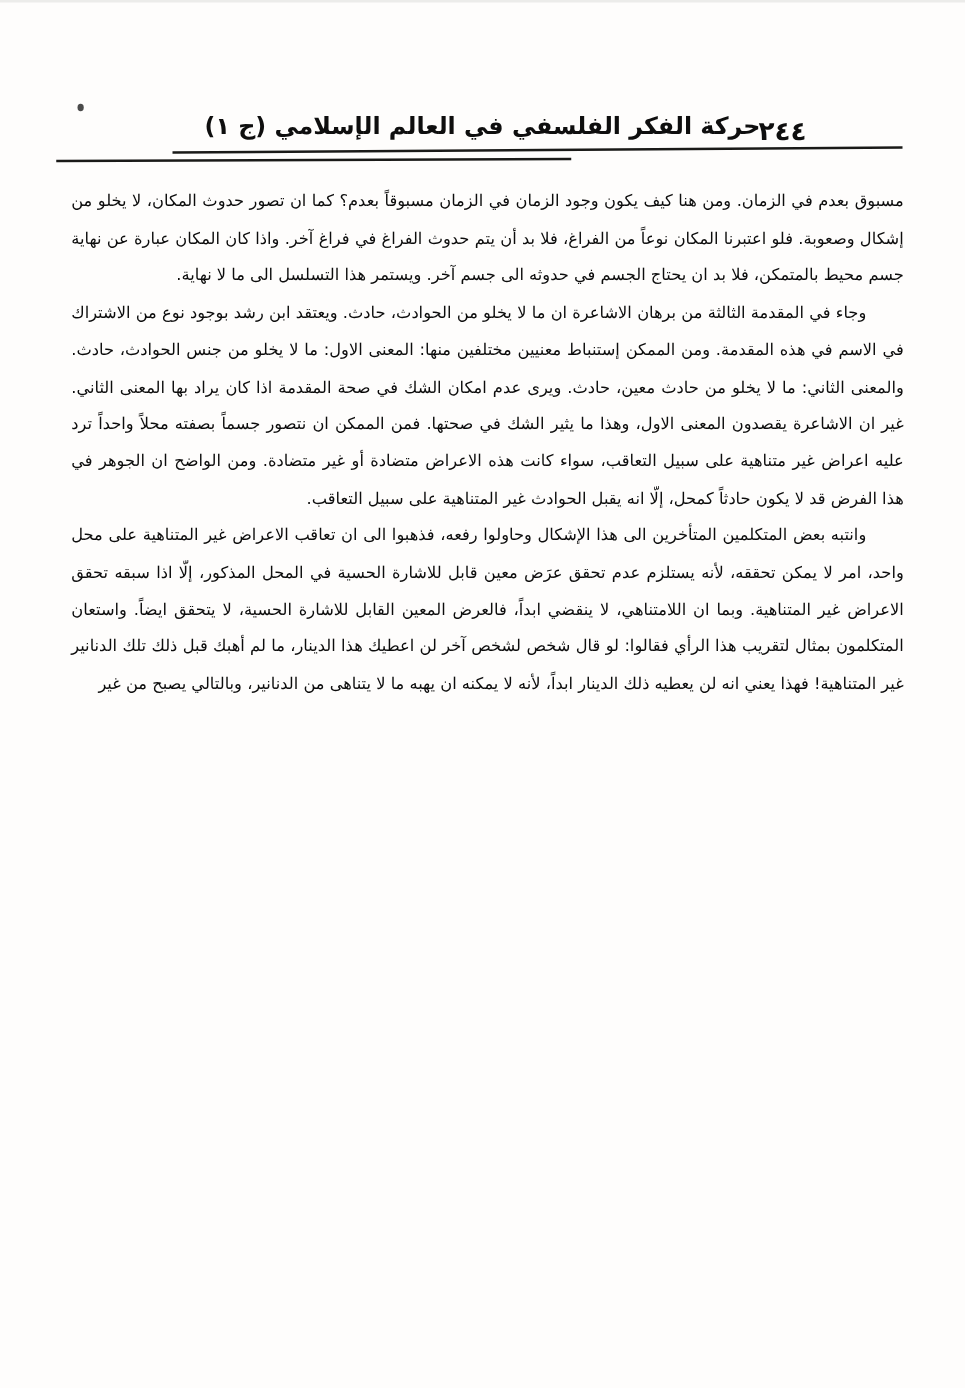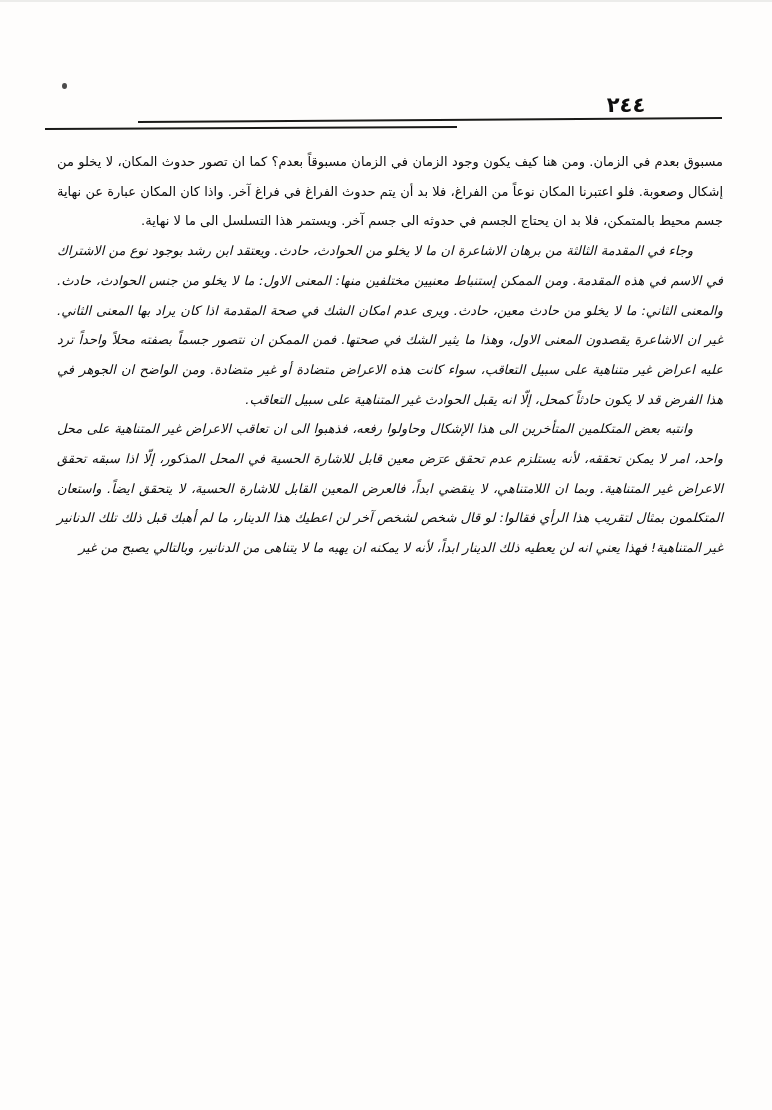--- a/index.html
+++ b/index.html
@@ -50,30 +50,31 @@
     position: absolute;
     top: 147px; left: 57px; right: 49px;
     direction: rtl;
     text-align: justify;
     font-size: 13px;
     line-height: 29.7px;
     font-weight: 500;
     color: #0c0c0c;
   }
   .body-text p { margin: 0; }
-  .body-text p.indent { text-indent: 30px; font-style: italic; }
+  .body-text p.indent { text-indent: 30px; }
 </style>
 </head>
 <body>
 
 <div class="page" lang="ar">
 
   <div class="scan-edge-top"></div>
   <div class="scan-artifact-speck"></div>
 
+  <div class="running-head" dir="rtl">حركة الفكر الفلسفي في العالم الإسلامي (ج ١)</div>
 
   <div class="page-number">٢٤٤</div>
 
   <div class="rule rule-a"></div>
   <div class="rule rule-b"></div>
 
   <div class="body-text" dir="rtl">
     <p>مسبوق بعدم في الزمان. ومن هنا كيف يكون وجود الزمان في الزمان مسبوقاً بعدم؟ كما ان تصور حدوث المكان، لا يخلو من إشكال وصعوبة. فلو اعتبرنا المكان نوعاً من الفراغ، فلا بد أن يتم حدوث الفراغ في فراغ آخر. واذا كان المكان عبارة عن نهاية جسم محيط بالمتمكن، فلا بد ان يحتاج الجسم في حدوثه الى جسم آخر. ويستمر هذا التسلسل الى ما لا نهاية.</p>
     <p class="indent">وجاء في المقدمة الثالثة من برهان الاشاعرة ان ما لا يخلو من الحوادث، حادث. ويعتقد ابن رشد بوجود نوع من الاشتراك في الاسم في هذه المقدمة. ومن الممكن إستنباط معنيين مختلفين منها: المعنى الاول: ما لا يخلو من جنس الحوادث، حادث. والمعنى الثاني: ما لا يخلو من حادث معين، حادث. ويرى عدم امكان الشك في صحة المقدمة اذا كان يراد بها المعنى الثاني. غير ان الاشاعرة يقصدون المعنى الاول، وهذا ما يثير الشك في صحتها. فمن الممكن ان نتصور جسماً بصفته محلاً واحداً ترد عليه اعراض غير متناهية على سبيل التعاقب، سواء كانت هذه الاعراض متضادة أو غير متضادة. ومن الواضح ان الجوهر في هذا الفرض قد لا يكون حادثاً كمحل، إلّا انه يقبل الحوادث غير المتناهية على سبيل التعاقب.</p>
     <p class="indent">وانتبه بعض المتكلمين المتأخرين الى هذا الإشكال وحاولوا رفعه، فذهبوا الى ان تعاقب الاعراض غير المتناهية على محل واحد، امر لا يمكن تحققه، لأنه يستلزم عدم تحقق عرَض معين قابل للاشارة الحسية في المحل المذكور، إلّا اذا سبقه تحقق الاعراض غير المتناهية. وبما ان اللامتناهي، لا ينقضي ابداً، فالعرض المعين القابل للاشارة الحسية، لا يتحقق ايضاً. واستعان المتكلمون بمثال لتقريب هذا الرأي فقالوا: لو قال شخص لشخص آخر لن اعطيك هذا الدينار، ما لم أهبك قبل ذلك تلك الدنانير غير المتناهية! فهذا يعني انه لن يعطيه ذلك الدينار ابداً، لأنه لا يمكنه ان يهبه ما لا يتناهى من الدنانير، وبالتالي يصبح من غير</p>

